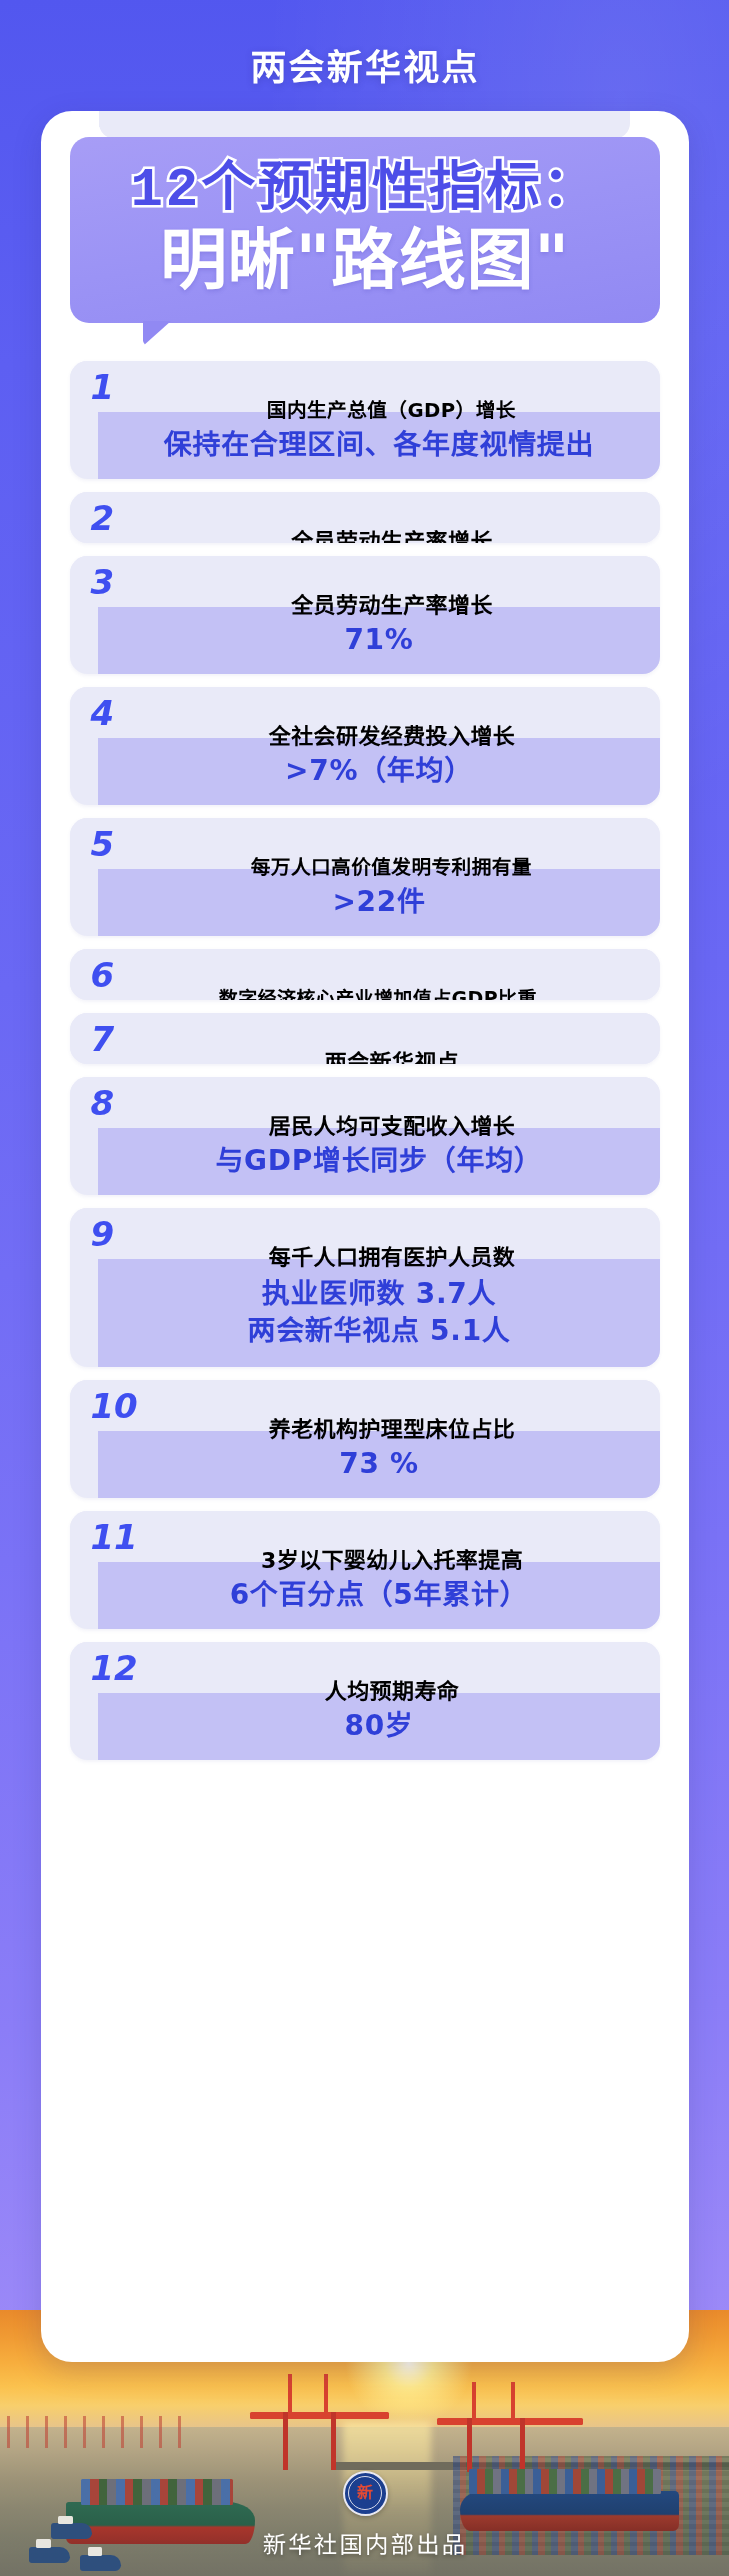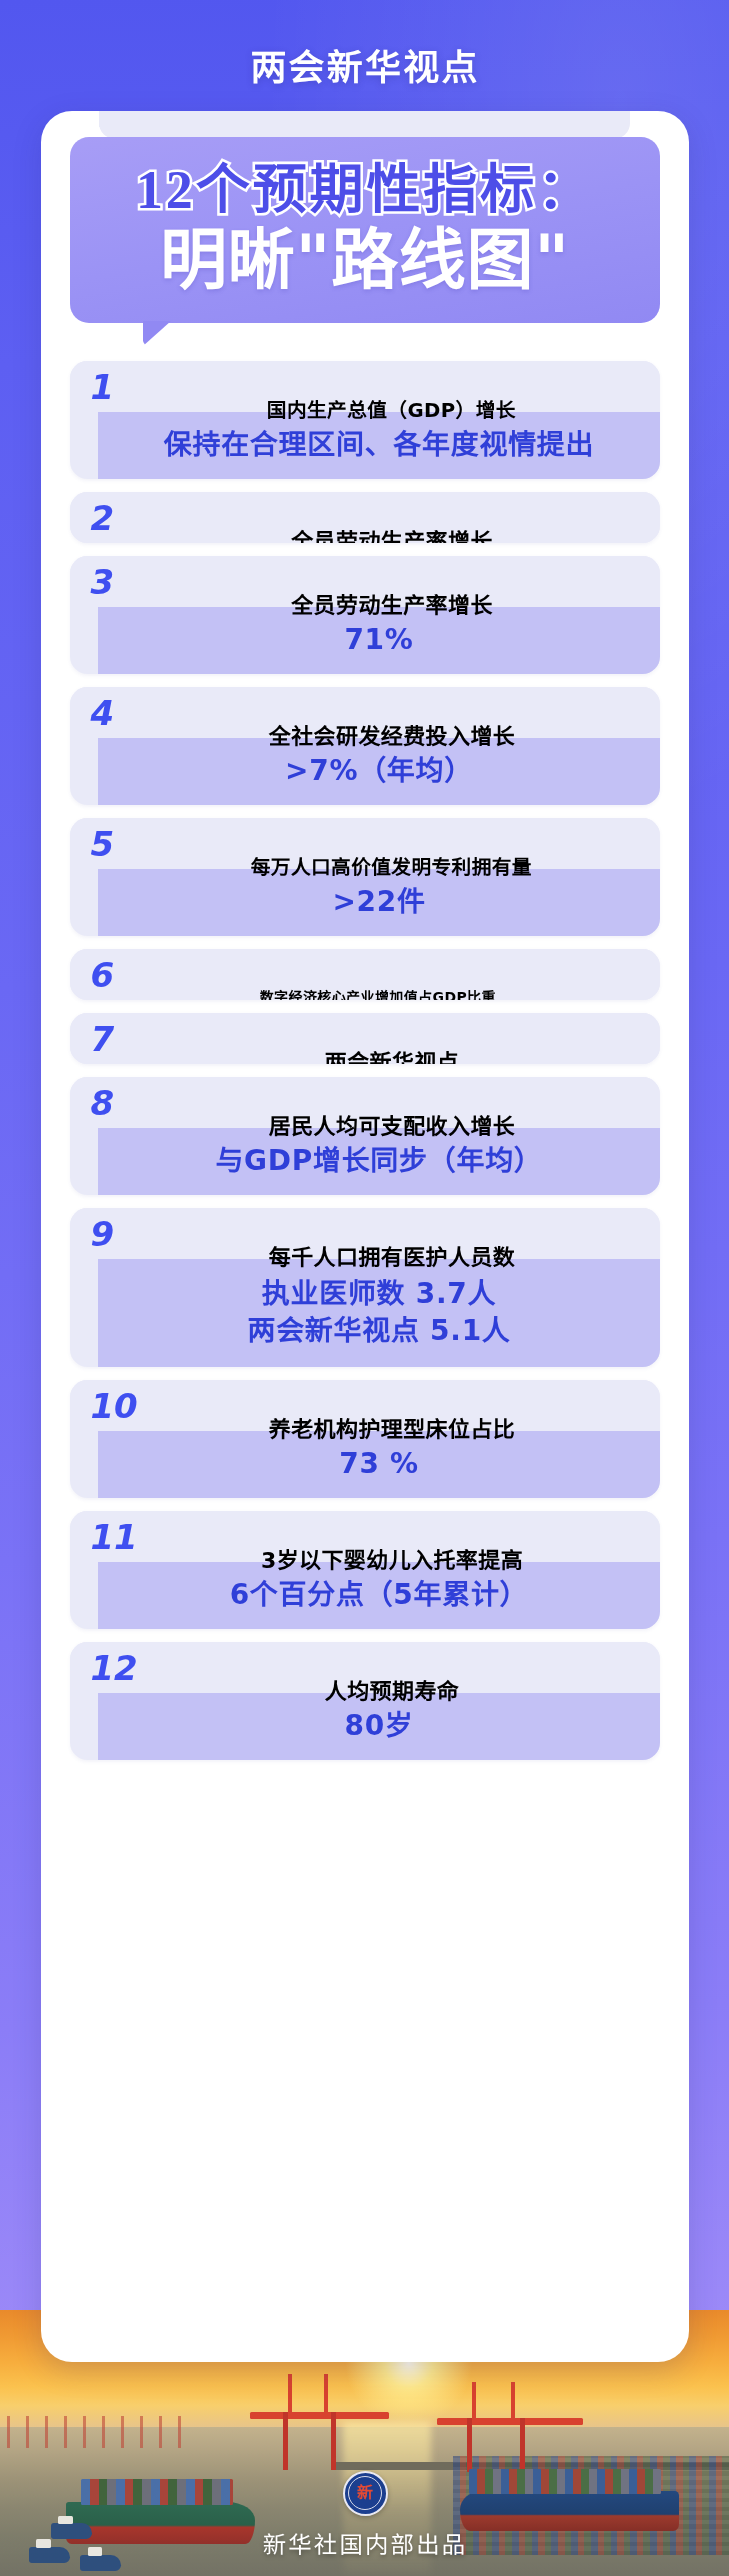--- a/index.html
+++ b/index.html
@@ -92,21 +92,21 @@
     align-items: center;
     justify-content: center;
   }
   .title-line1 {
     font-size: 54px;
     font-weight: bold;
     color: #4d4ee8;
     letter-spacing: 2.9px;
     -webkit-text-stroke: 5.1px #ffffff;
     paint-order: stroke fill;
-    font-family: Liberation Serif, serif;
+    font-family: Liberation Mono, monospace;
     line-height: 1.1;
   }
   .title-line2 {
     font-size: 67px;
     font-weight: bold;
     color: #ffffff;
     letter-spacing: 0.7px;
     font-family: "DejaVu Sans", "Liberation Sans", sans-serif;
     line-height: 1.15;
     margin-top: 1.5px;
@@ -167,21 +167,21 @@
     text-align: center;
     font-size: 22px;
     font-weight: bold;
     color: #000000;
     letter-spacing: 0.4px;
     padding: 0 16px 0 70px;
     font-family: "DejaVu Sans", "Liberation Sans", sans-serif;
     margin-top: 43px;
   }
   .item-label.tight { font-size: 19.7px; padding-left: 60px; padding-right: 7.3px; }
-  .item-label.tighter { font-size: 14px; padding-left: 30px; padding-right: 4.4px; }
+  .item-label.tighter { font-size: 19px; padding-left: 30px; padding-right: 4.4px; }
 
   .item-value {
     background: #c3c1f5;
     min-height: 67px;
     display: flex;
     flex-direction: column;
     align-items: center;
     justify-content: center;
     text-align: center;
     padding: 10.2px 14.6px;

